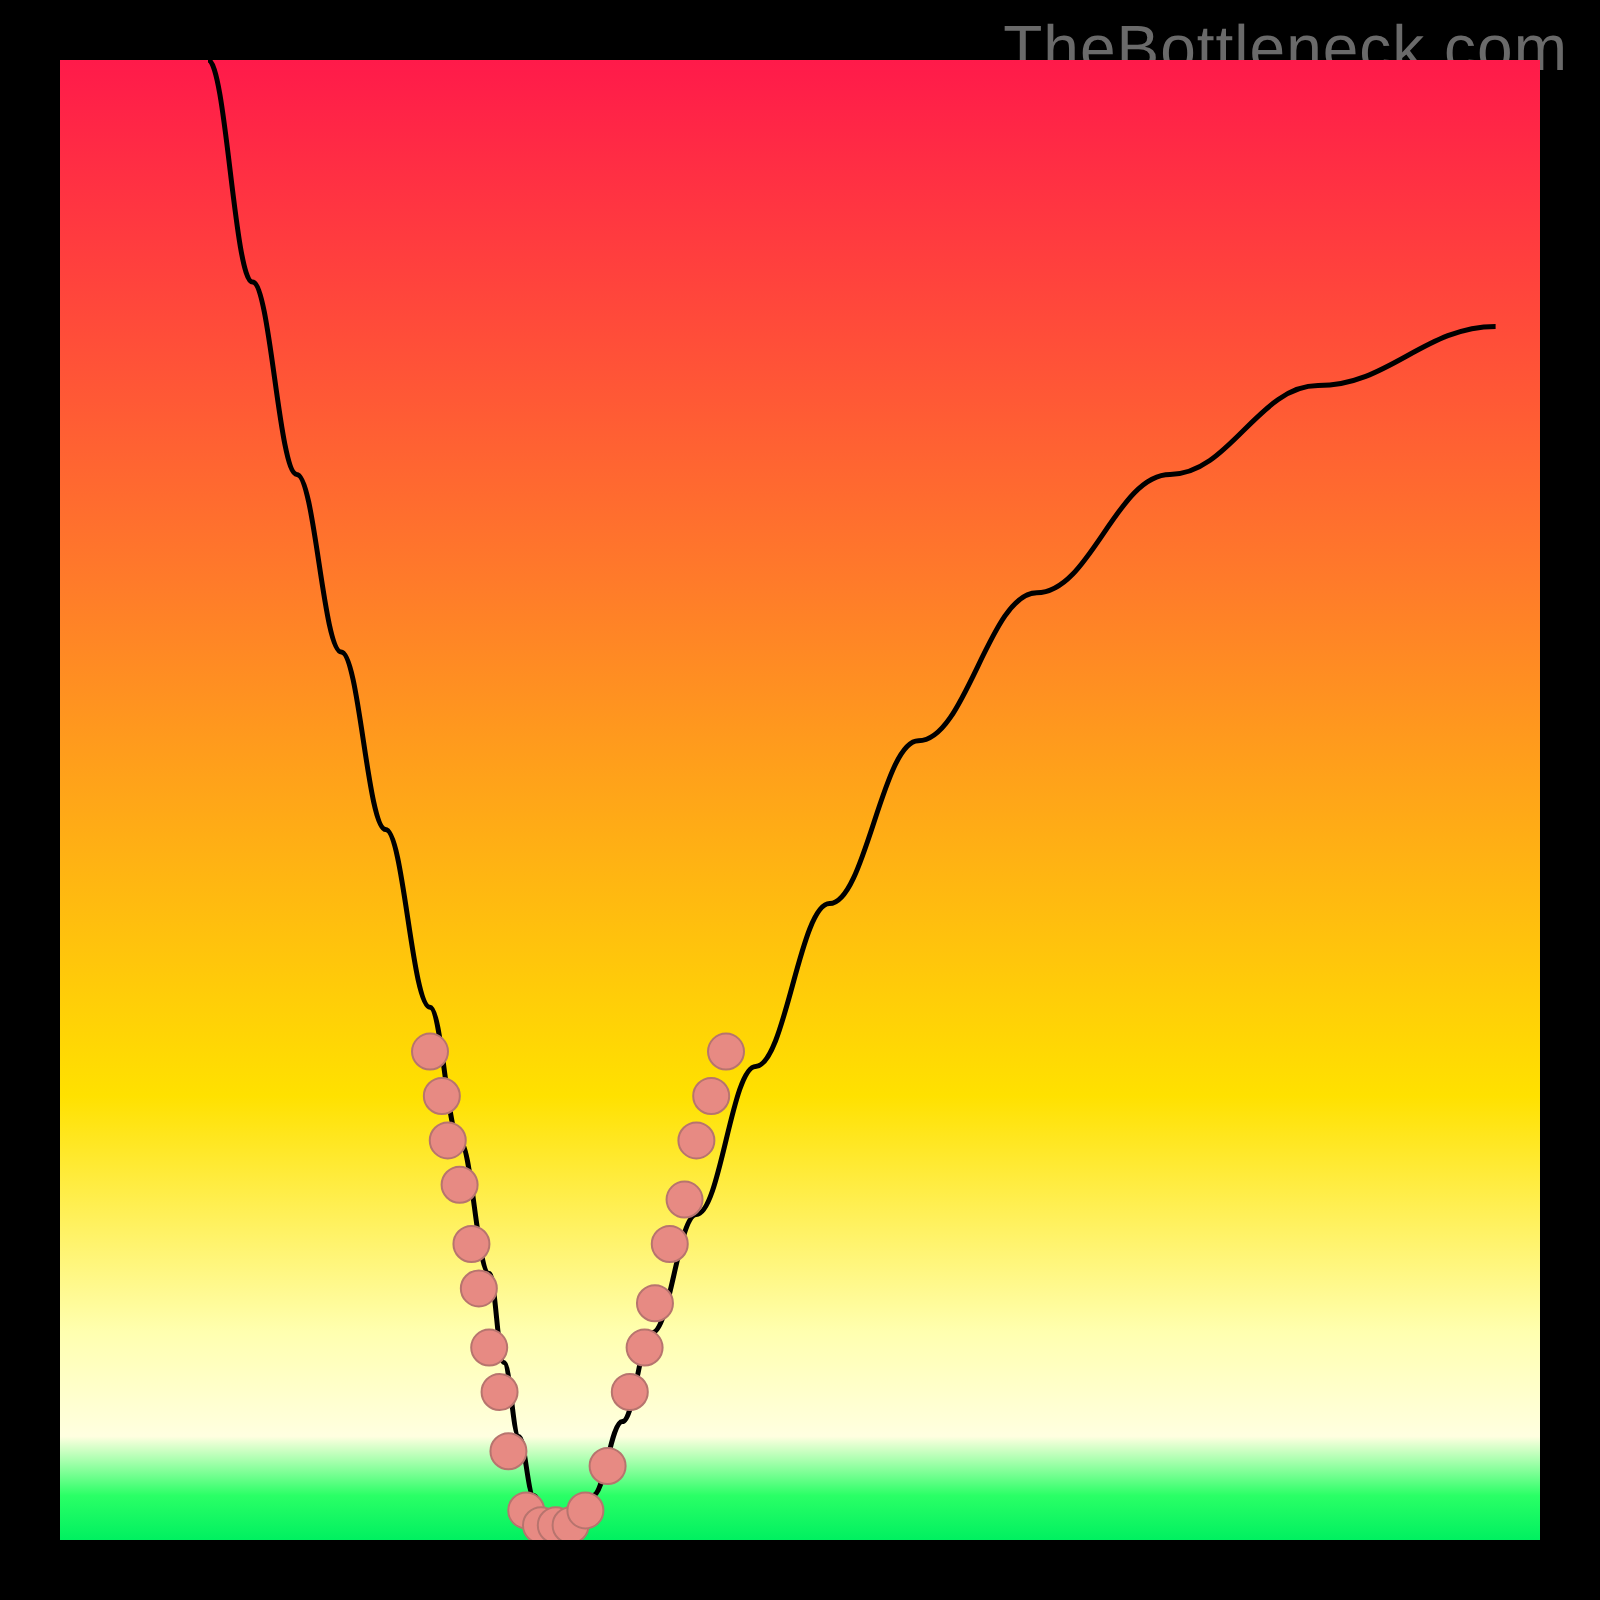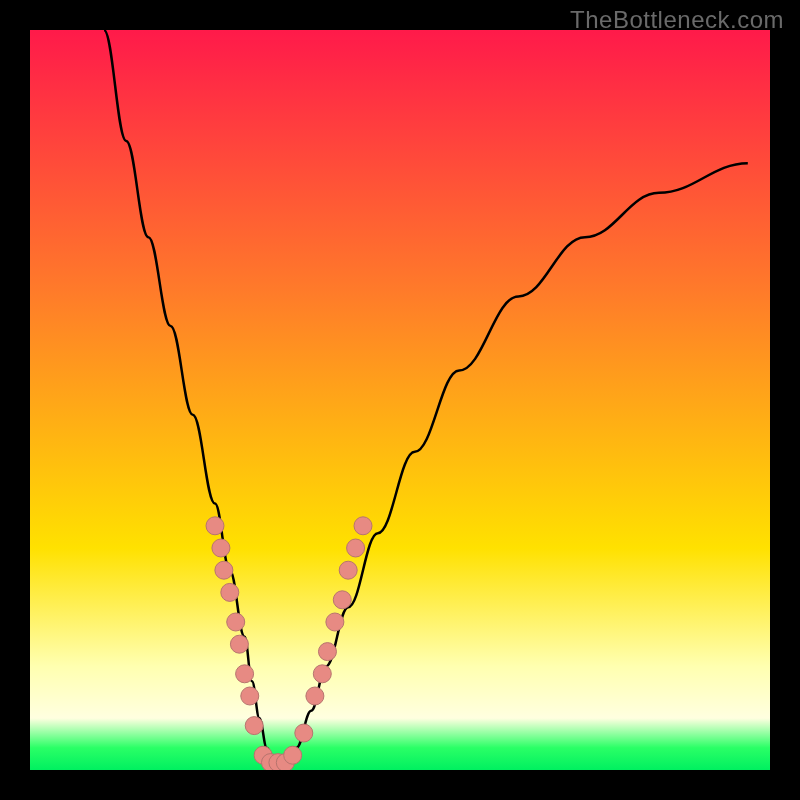--- a/index.html
+++ b/index.html
@@ -29,21 +29,21 @@
   }
   .gradient {
     position: absolute;
     inset: 0;
   }
   .watermark {
     position: absolute;
     top: 6px;
     right: 16px;
     color: #6a6a6a;
-    font-size: 24px;
+    font-size: 32px;
     letter-spacing: 0.5px;
     font-weight: 500;
   }
   svg {
     position: absolute;
     inset: 0;
   }
 </style>
 </head>
 <body>

